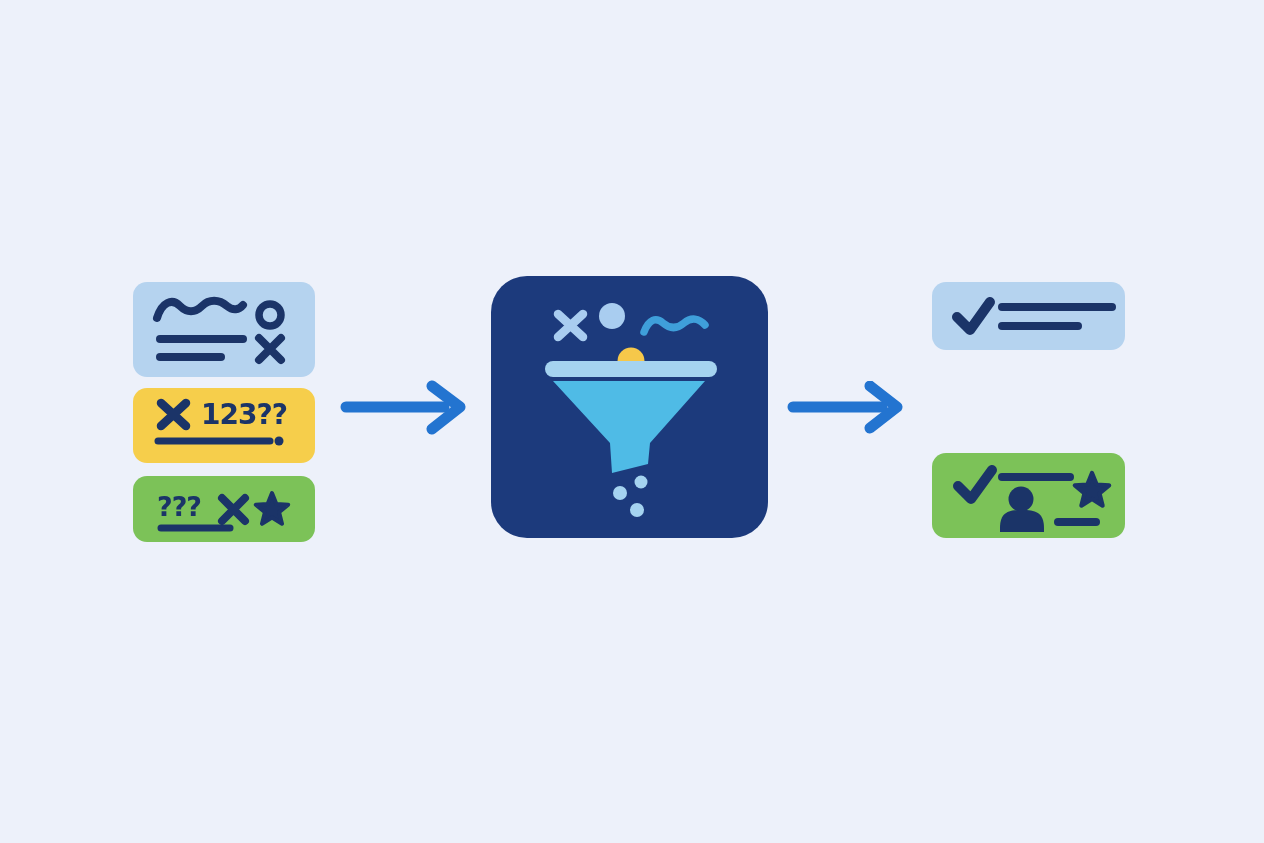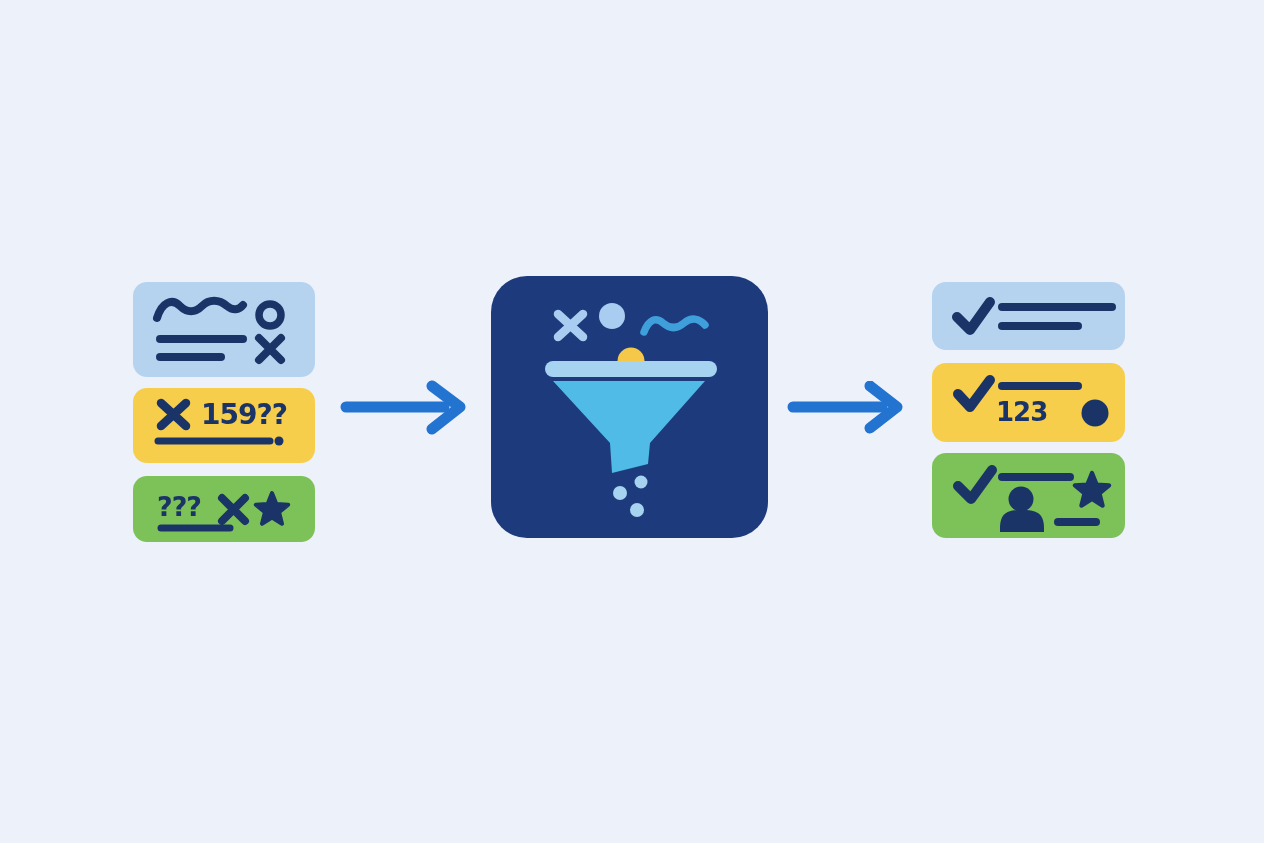--- a/index.html
+++ b/index.html
@@ -61,21 +61,21 @@
       <path d="M126,56 L148,78 M148,56 L126,78" stroke="#1b3468" stroke-width="8" stroke-linecap="round"></path>
     </svg>
   </div>
 
   <div class="card card-yellow" style="left:133px; top:388px; width:182px; height:75px;">
     <svg width="182" height="75" viewBox="0 0 182 75">
       <path d="M28,15 L53,38 M53,15 L28,38" stroke="#1b3468" stroke-width="8.5" stroke-linecap="round"></path>
       <line x1="25" y1="53" x2="137" y2="53" stroke="#1b3468" stroke-width="7" stroke-linecap="round"></line>
       <circle cx="146" cy="53" r="4.5" fill="#1b3468"></circle>
     </svg>
-    <span class="card-text" style="left:68px; top:13px; font-size:28px;">159??</span>
+    <span class="card-text" style="left:68px; top:13px; font-size:28px;">123??</span>
   </div>
 
   <div class="card card-green" style="left:133px; top:476px; width:182px; height:66px;">
     <svg width="182" height="66" viewBox="0 0 182 66">
       <line x1="28" y1="52" x2="97" y2="52" stroke="#1b3468" stroke-width="7" stroke-linecap="round"></line>
       <path d="M89,22 L112,45 M112,22 L89,45" stroke="#1b3468" stroke-width="8" stroke-linecap="round"></path>
       <g transform="translate(139,34)">
         <polygon points="0,-17 4.4,-6.1 16.2,-5.3 7.1,2.3 10,13.8 0,7.5 -10,13.8 -7.1,2.3 -16.2,-5.3 -4.4,-6.1" fill="#1b3468" stroke="#1b3468" stroke-width="4" stroke-linejoin="round"></polygon>
       </g>
     </svg>
@@ -114,28 +114,20 @@
   </svg>
 
   <div class="card card-blue" style="left:932px; top:282px; width:193px; height:68px;">
     <svg width="193" height="68" viewBox="0 0 193 68">
       <path d="M25,35 L38,48 L58,20" fill="none" stroke="#1b3468" stroke-width="10" stroke-linecap="round" stroke-linejoin="round"></path>
       <line x1="70" y1="25" x2="180" y2="25" stroke="#1b3468" stroke-width="8" stroke-linecap="round"></line>
       <line x1="70" y1="44" x2="146" y2="44" stroke="#1b3468" stroke-width="8" stroke-linecap="round"></line>
     </svg>
   </div>
 
-  <div class="card card-yellow" style="left:932px; top:363px; width:193px; height:79px;">
-    <svg width="193" height="79" viewBox="0 0 193 79">
-      <path d="M26,31 L38,44 L58,17" fill="none" stroke="#1b3468" stroke-width="10" stroke-linecap="round" stroke-linejoin="round"></path>
-      <line x1="70" y1="23" x2="146" y2="23" stroke="#1b3468" stroke-width="8" stroke-linecap="round"></line>
-      <circle cx="163" cy="50" r="13.5" fill="#1b3468"></circle>
-    </svg>
-    <span class="card-text" style="left:64px; top:36px; font-size:26px;">123</span>
-  </div>
 
   <div class="card card-green" style="left:932px; top:453px; width:193px; height:85px;">
     <svg width="193" height="85" viewBox="0 0 193 85">
       <path d="M26,33 L39,46 L60,17" fill="none" stroke="#1b3468" stroke-width="10" stroke-linecap="round" stroke-linejoin="round"></path>
       <line x1="70" y1="24" x2="138" y2="24" stroke="#1b3468" stroke-width="8" stroke-linecap="round"></line>
       <g>
         <circle cx="89" cy="46" r="12.5" fill="#1b3468"></circle>
         <path d="M68,79 L68,75 C68,59 77,57 90,57 C103,57 112,59 112,75 L112,79 Z" fill="#1b3468"></path>
       </g>
       <g transform="translate(160,38) scale(1.06)">

